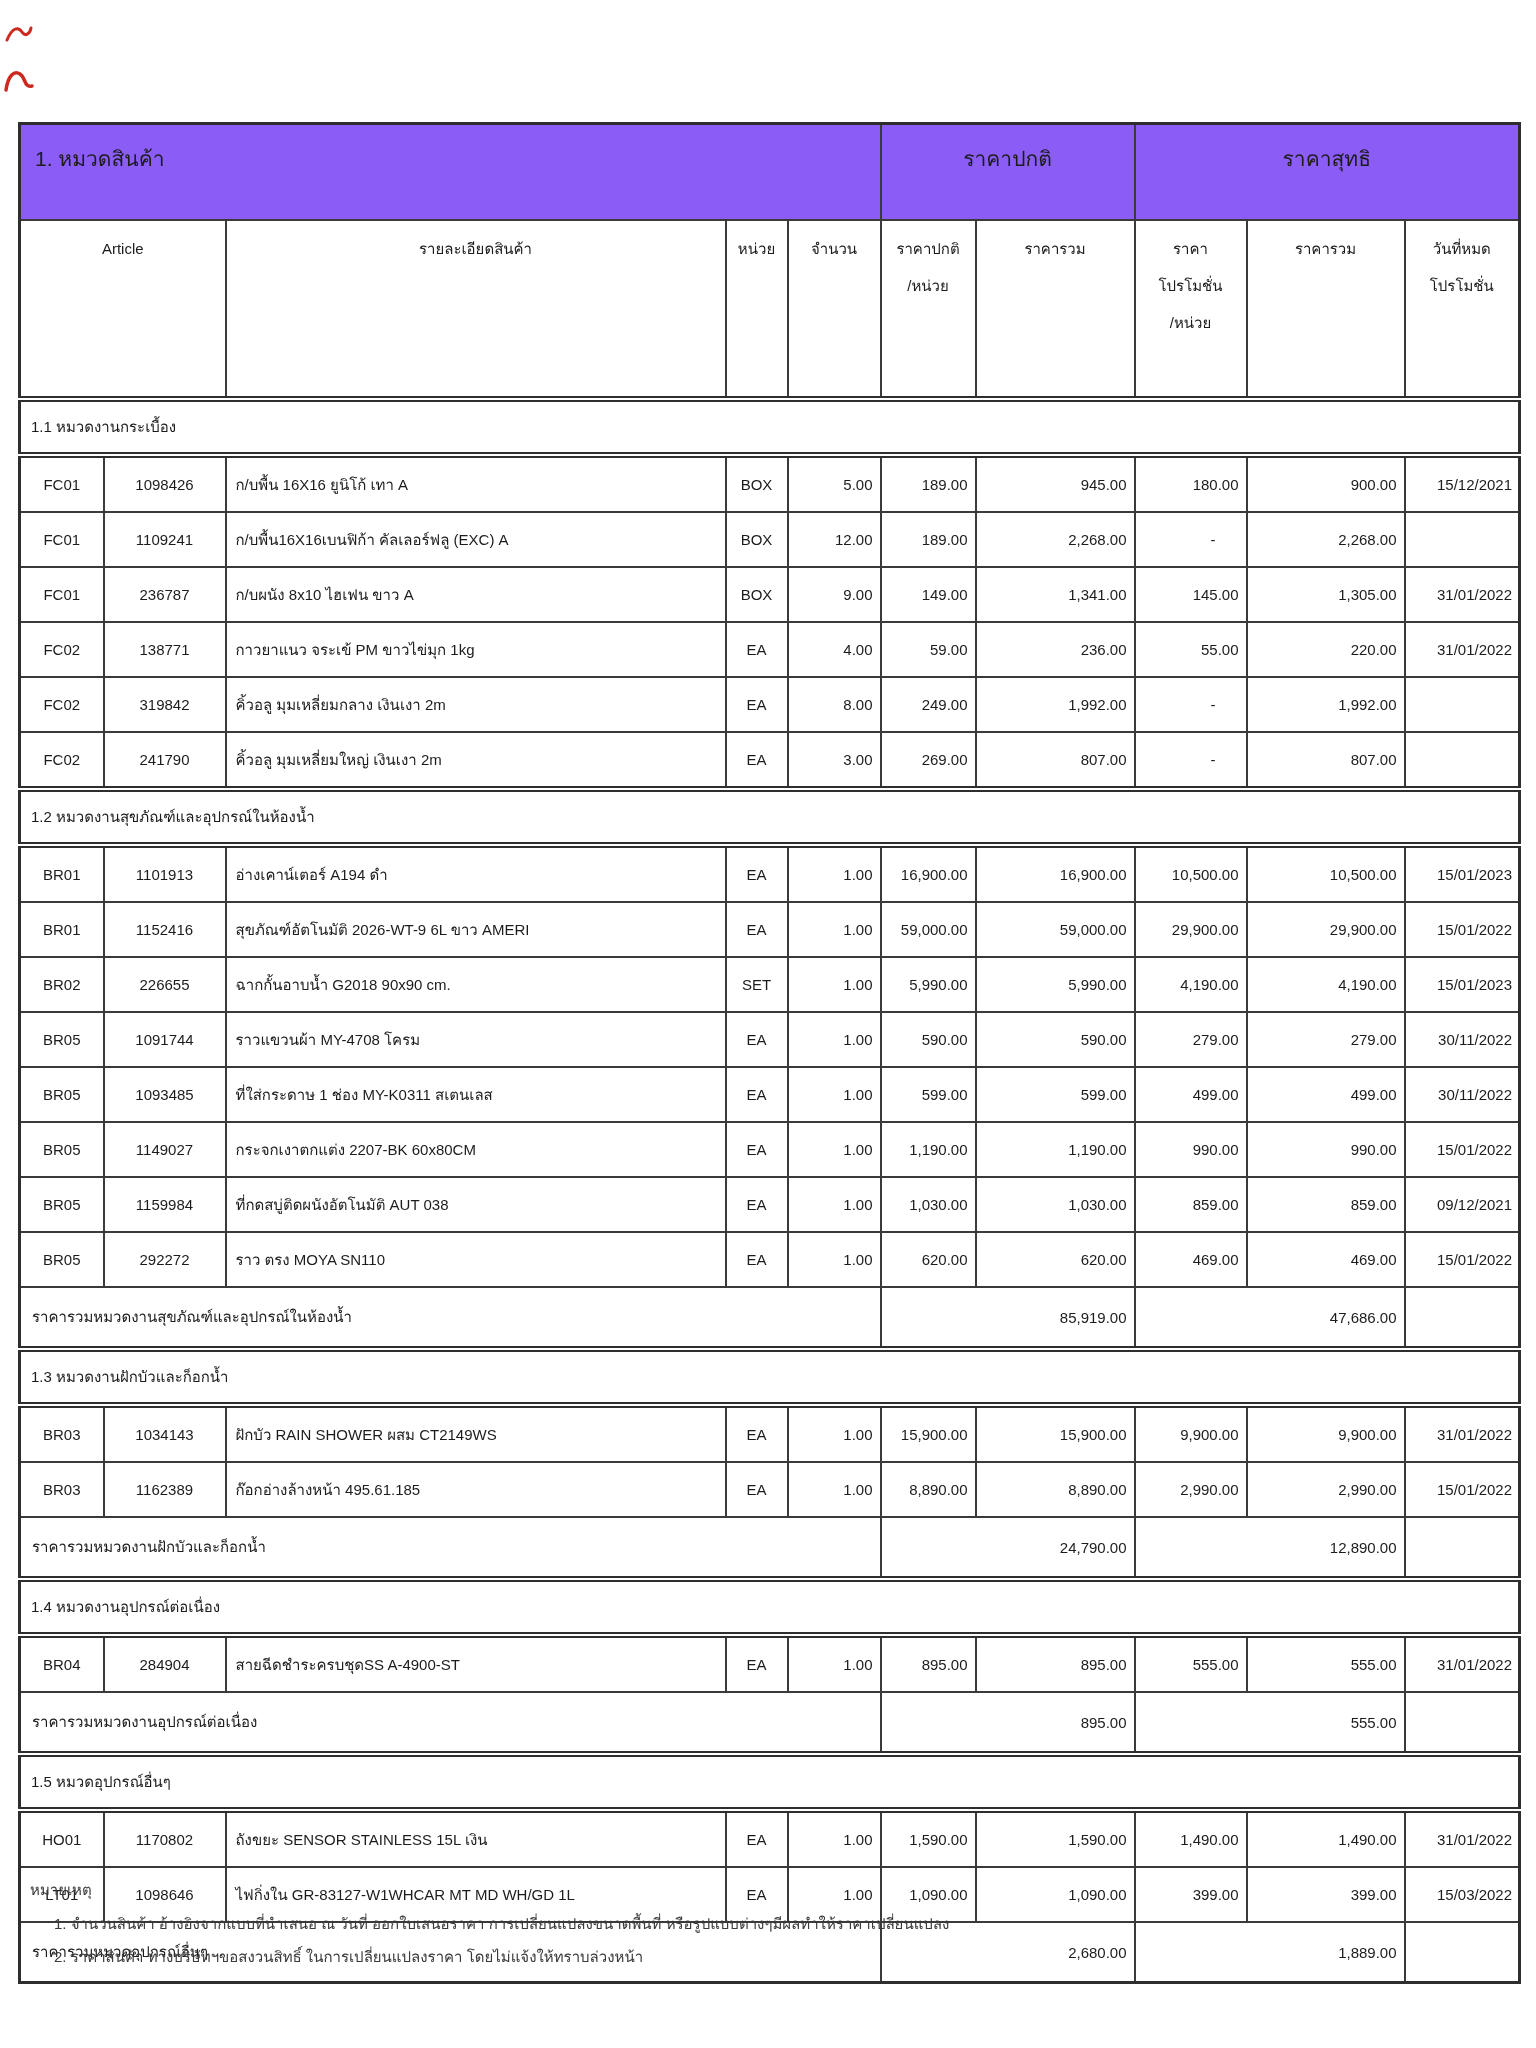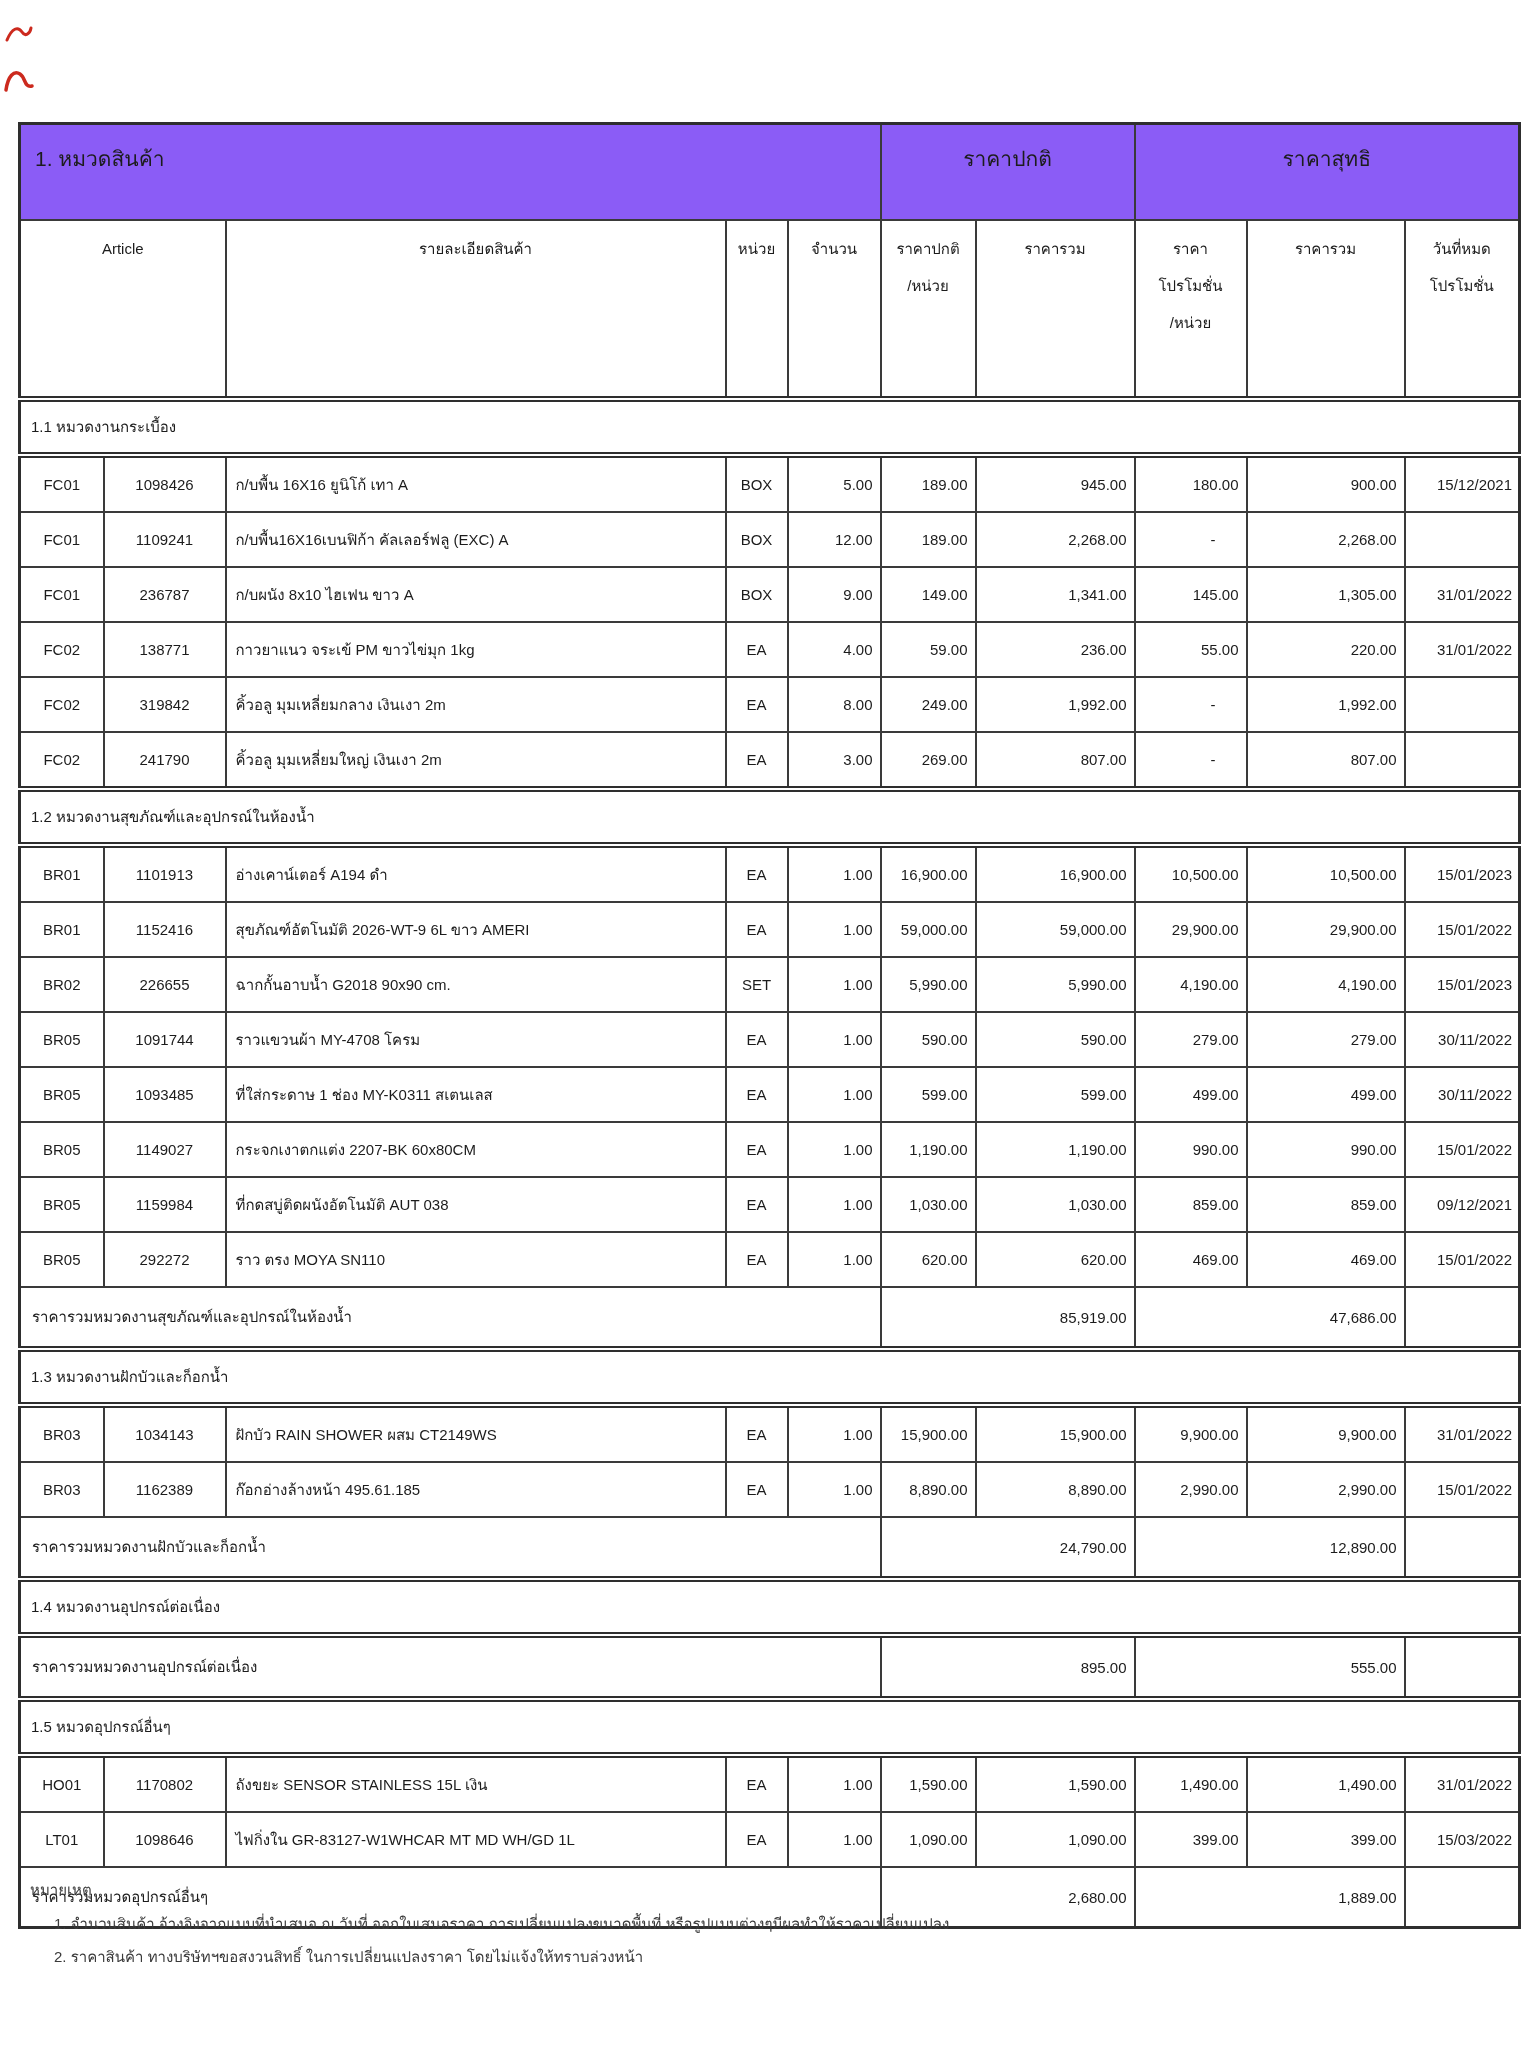--- a/index.html
+++ b/index.html
@@ -295,20 +295,32 @@
         </tr>
         <tr class="subtotal-row">
           <td class="sub-label" colspan="5">ราคารวมหมวดงานฝักบัวและก็อกน้ำ</td>
           <td class="c-right" colspan="2">24,790.00</td>
           <td class="c-right" colspan="2">12,890.00</td>
           <td colspan="1"></td>
         </tr>
         <tr class="section-row">
           <td colspan="10">1.4 หมวดงานอุปกรณ์ต่อเนื่อง</td>
         </tr>
+        <tr class="data-row">
+          <td class="c-center">BR04</td>
+          <td class="c-center">284904</td>
+          <td class="c-left">สายฉีดชำระครบชุดSS A-4900-ST</td>
+          <td class="c-center">EA</td>
+          <td class="c-right">1.00</td>
+          <td class="c-right">895.00</td>
+          <td class="c-right">895.00</td>
+          <td class="c-right">555.00</td>
+          <td class="c-right">555.00</td>
+          <td class="c-date">31/01/2022</td>
+        </tr>
         <tr class="subtotal-row">
           <td class="sub-label" colspan="5">ราคารวมหมวดงานอุปกรณ์ต่อเนื่อง</td>
           <td class="c-right" colspan="2">895.00</td>
           <td class="c-right" colspan="2">555.00</td>
           <td colspan="1"></td>
         </tr>
         <tr class="section-row">
           <td colspan="10">1.5 หมวดอุปกรณ์อื่นๆ</td>
         </tr>
         <tr class="data-row">

